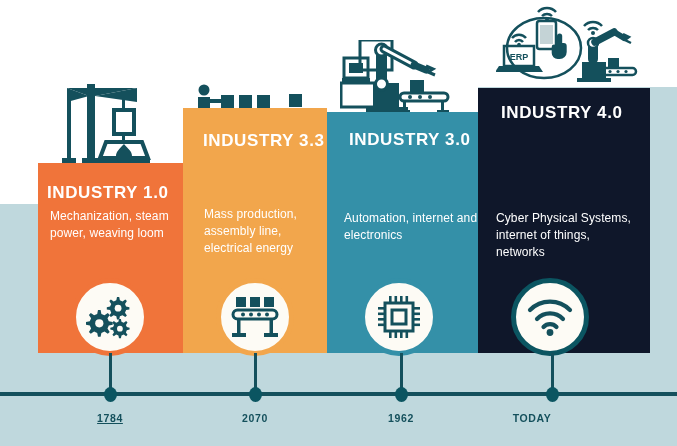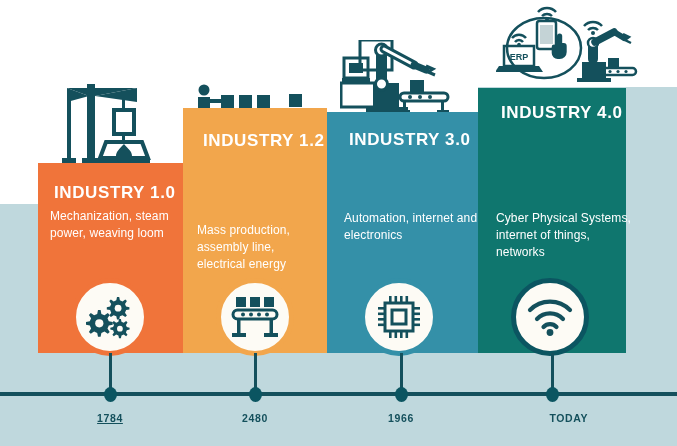--- a/index.html
+++ b/index.html
@@ -38,29 +38,29 @@
   }
   .col-desc {
     font-size: 12px;
     line-height: 1.42;
     letter-spacing: 0.1px;
   }
 
   #col1 { left: 38px;  top: 163px; width: 145px; height: 190px; background: #f0743a; }
   #col2 { left: 183px; top: 108px; width: 144px; height: 245px; background: #f2a64c; }
   #col3 { left: 327px; top: 112px; width: 167px; height: 241px; background: #3490a8; }
-  #col4 { left: 478px; top: 88px;  width: 148px; height: 265px; background: #0f766e; }
-
-  #col1 .col-title { position: absolute; left: 16px; top: 21px; font-size: 17px; }
+  #col4 { left: 478px; top: 88px;  width: 172px; height: 265px; background: #0f172a; }
+
+  #col1 .col-title { position: absolute; left: 9px; top: 21px; font-size: 17px; }
   #col2 .col-title { position: absolute; left: 20px; top: 24px; font-size: 17px; }
   #col3 .col-title { position: absolute; left: 22px; top: 19px; font-size: 17px; }
   #col4 .col-title { position: absolute; left: 23px; top: 16px; font-size: 17px; }
 
   #col1 .col-desc { position: absolute; left: 12px; top: 45px; width: 128px; }
-  #col2 .col-desc { position: absolute; left: 14px; top: 98px; width: 122px; margin-top: 16px; }
+  #col2 .col-desc { position: absolute; left: 21px; top: 98px; width: 122px; }
   #col3 .col-desc { position: absolute; left: 17px; top: 98px; width: 134px; }
   #col4 .col-desc { position: absolute; left: 18px; top: 122px; width: 136px; }
 
   
   .badge {
     position: absolute;
     width: 78px; height: 78px;
     border-radius: 50%;
     background: #fdfbf5;
     display: flex;
@@ -230,21 +230,21 @@
       <circle cx="130" cy="67.5" r="1.6"></circle>
     </g>
   </svg>
 
   <div id="col1" class="col">
     <div class="col-title">INDUSTRY 1.0</div>
     <div class="col-desc">Mechanization, steam power, weaving loom</div>
   </div>
 
   <div id="col2" class="col">
-    <div class="col-title">INDUSTRY 1.2</div>
+    <div class="col-title">INDUSTRY 3.3</div>
     <div class="col-desc">Mass production, assembly line, electrical energy</div>
   </div>
 
   <div id="col3" class="col">
     <div class="col-title">INDUSTRY 3.0</div>
     <div class="col-desc">Automation, internet and electronics</div>
   </div>
 
   <div id="col4" class="col">
     <div class="col-title">INDUSTRY 4.0</div>
@@ -325,17 +325,17 @@
   <div class="stem" style="left:551px; top:353px; height:41px;"></div>
 
   <div id="timeline-line"></div>
 
   <div class="node" style="left:104px; top:387px;"></div>
   <div class="node" style="left:249px; top:387px;"></div>
   <div class="node" style="left:395px; top:387px;"></div>
   <div class="node" style="left:546px; top:387px;"></div>
 
   <div class="year" style="left:70px;  top:412px;text-decoration:underline;">1784</div>
-  <div class="year" style="left:215px; top:412px;">2480</div>
-  <div class="year" style="left:361px; top:412px;">1966</div>
-  <div class="year" style="left:508px; top:412px;text-align:right;">TODAY</div>
+  <div class="year" style="left:215px; top:412px;">2070</div>
+  <div class="year" style="left:361px; top:412px;">1962</div>
+  <div class="year" style="left:492px; top:412px;">TODAY</div>
 
 </div>
 
 </body></html>

